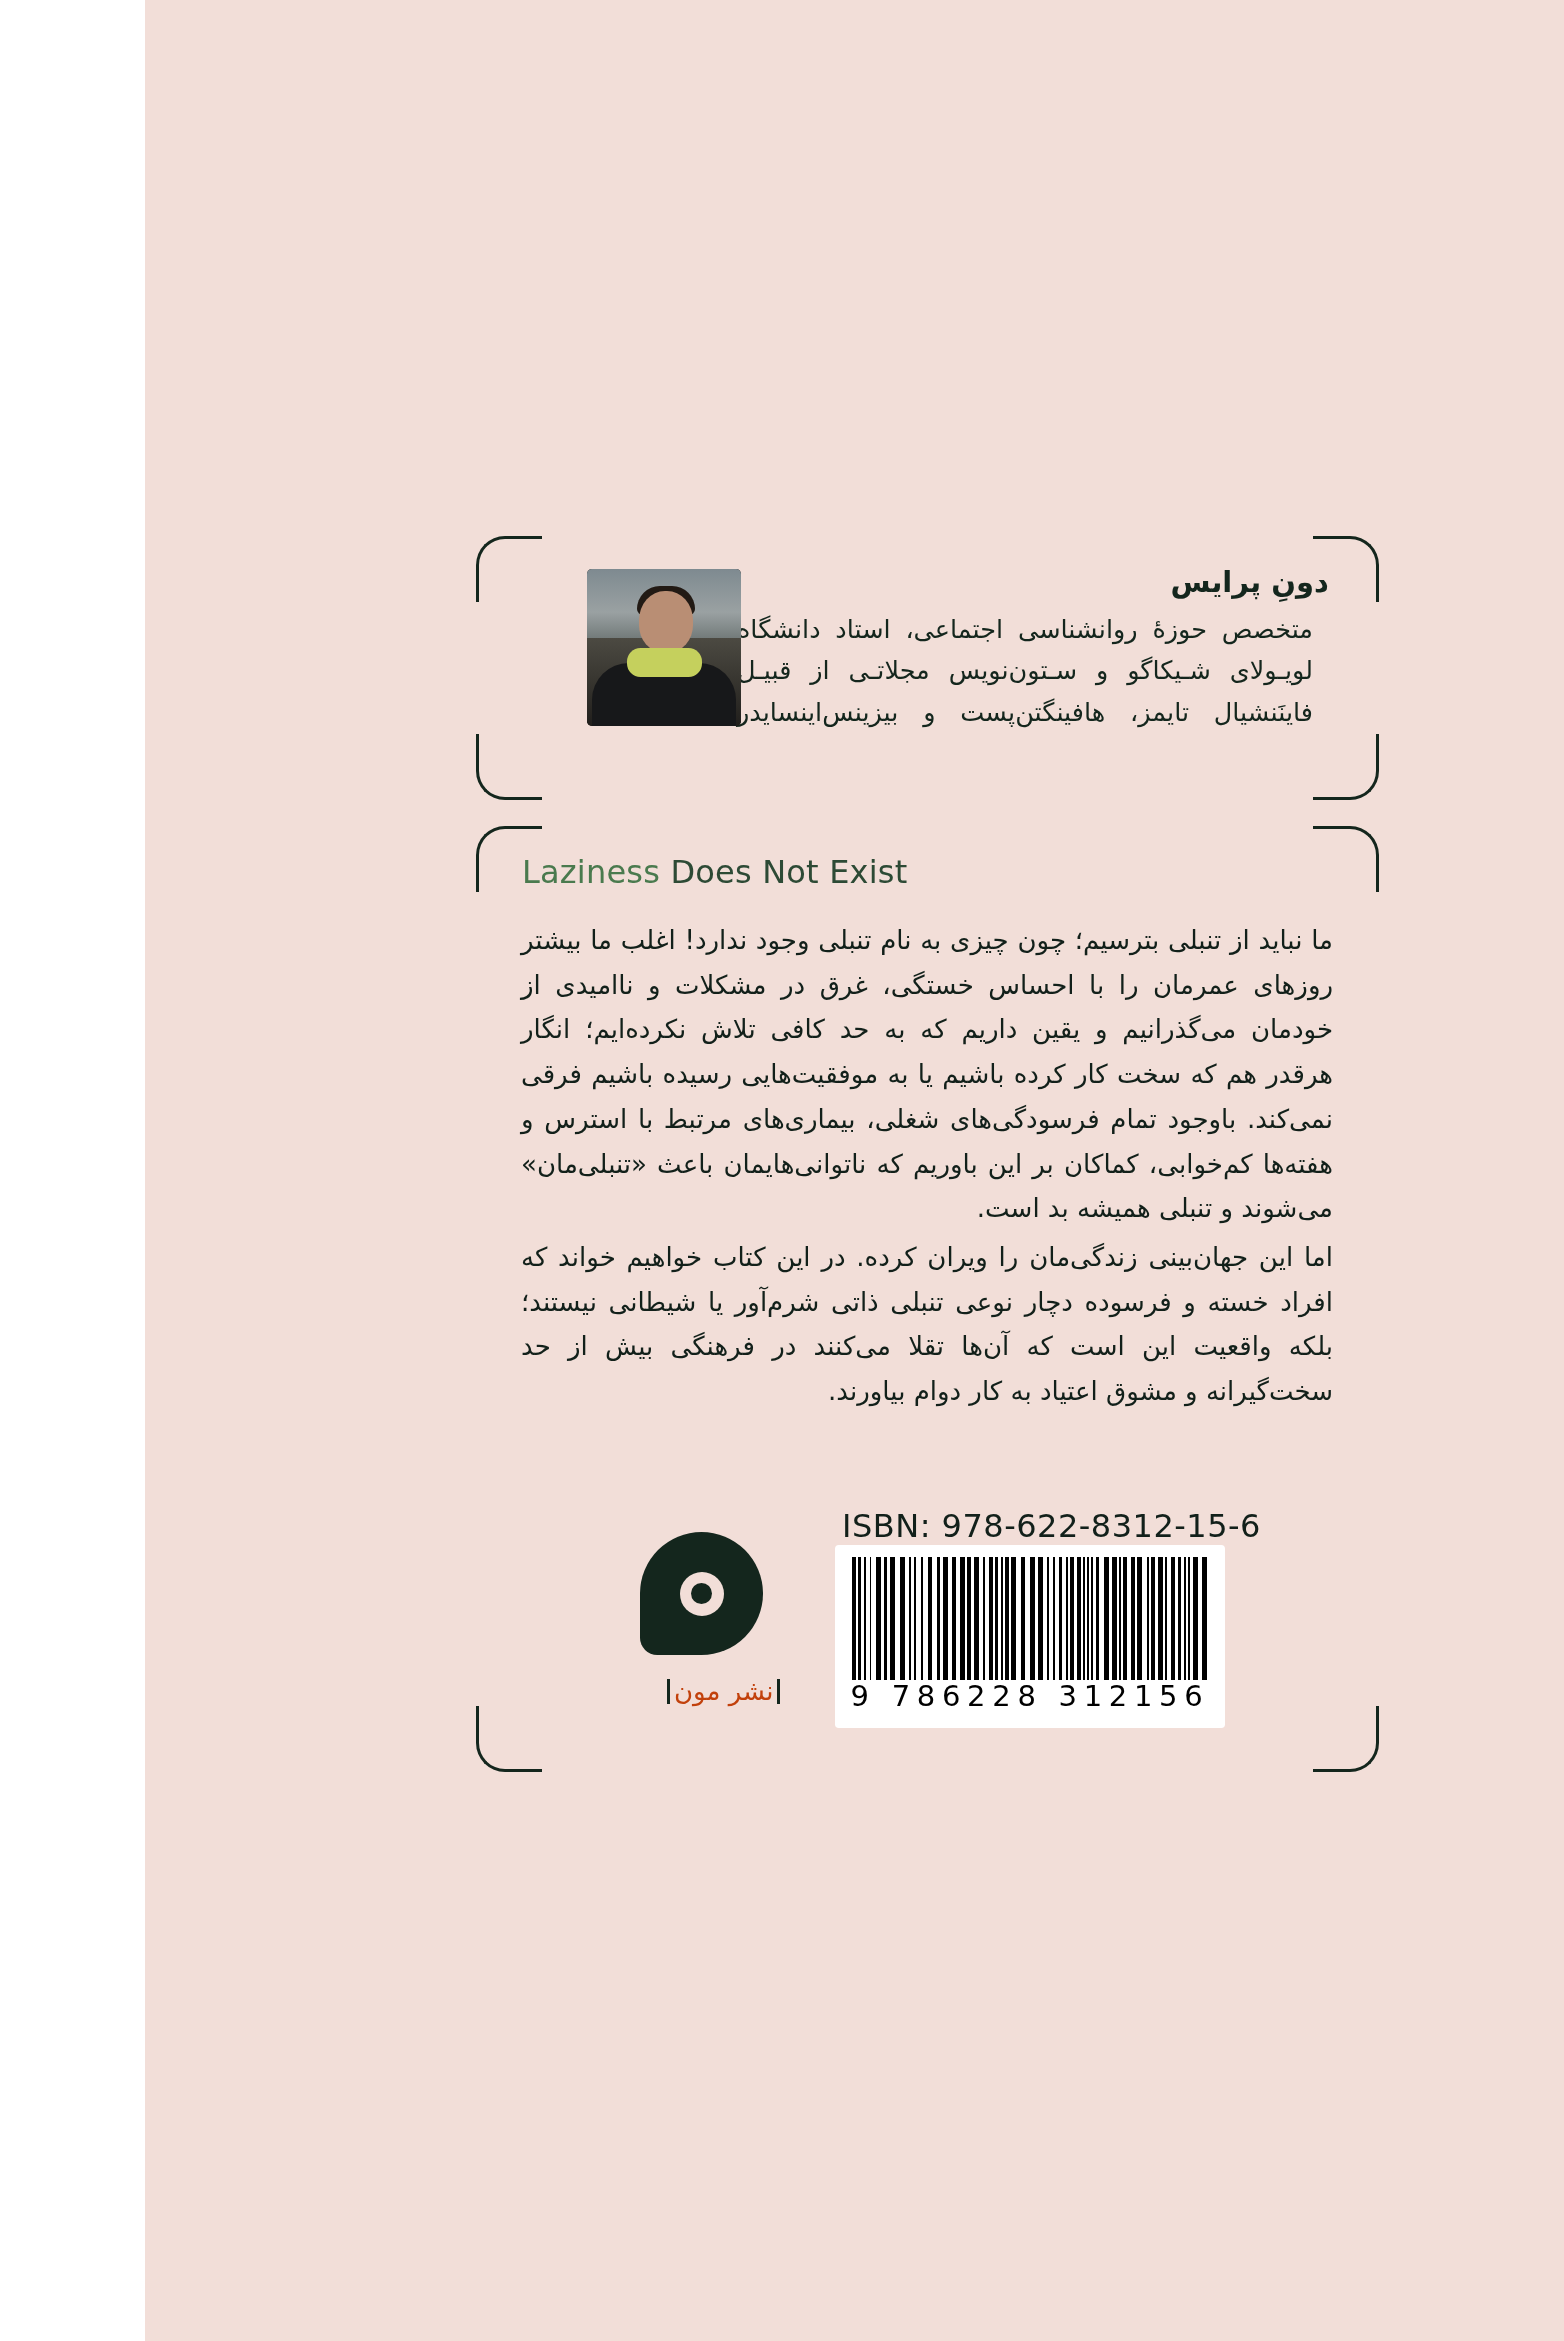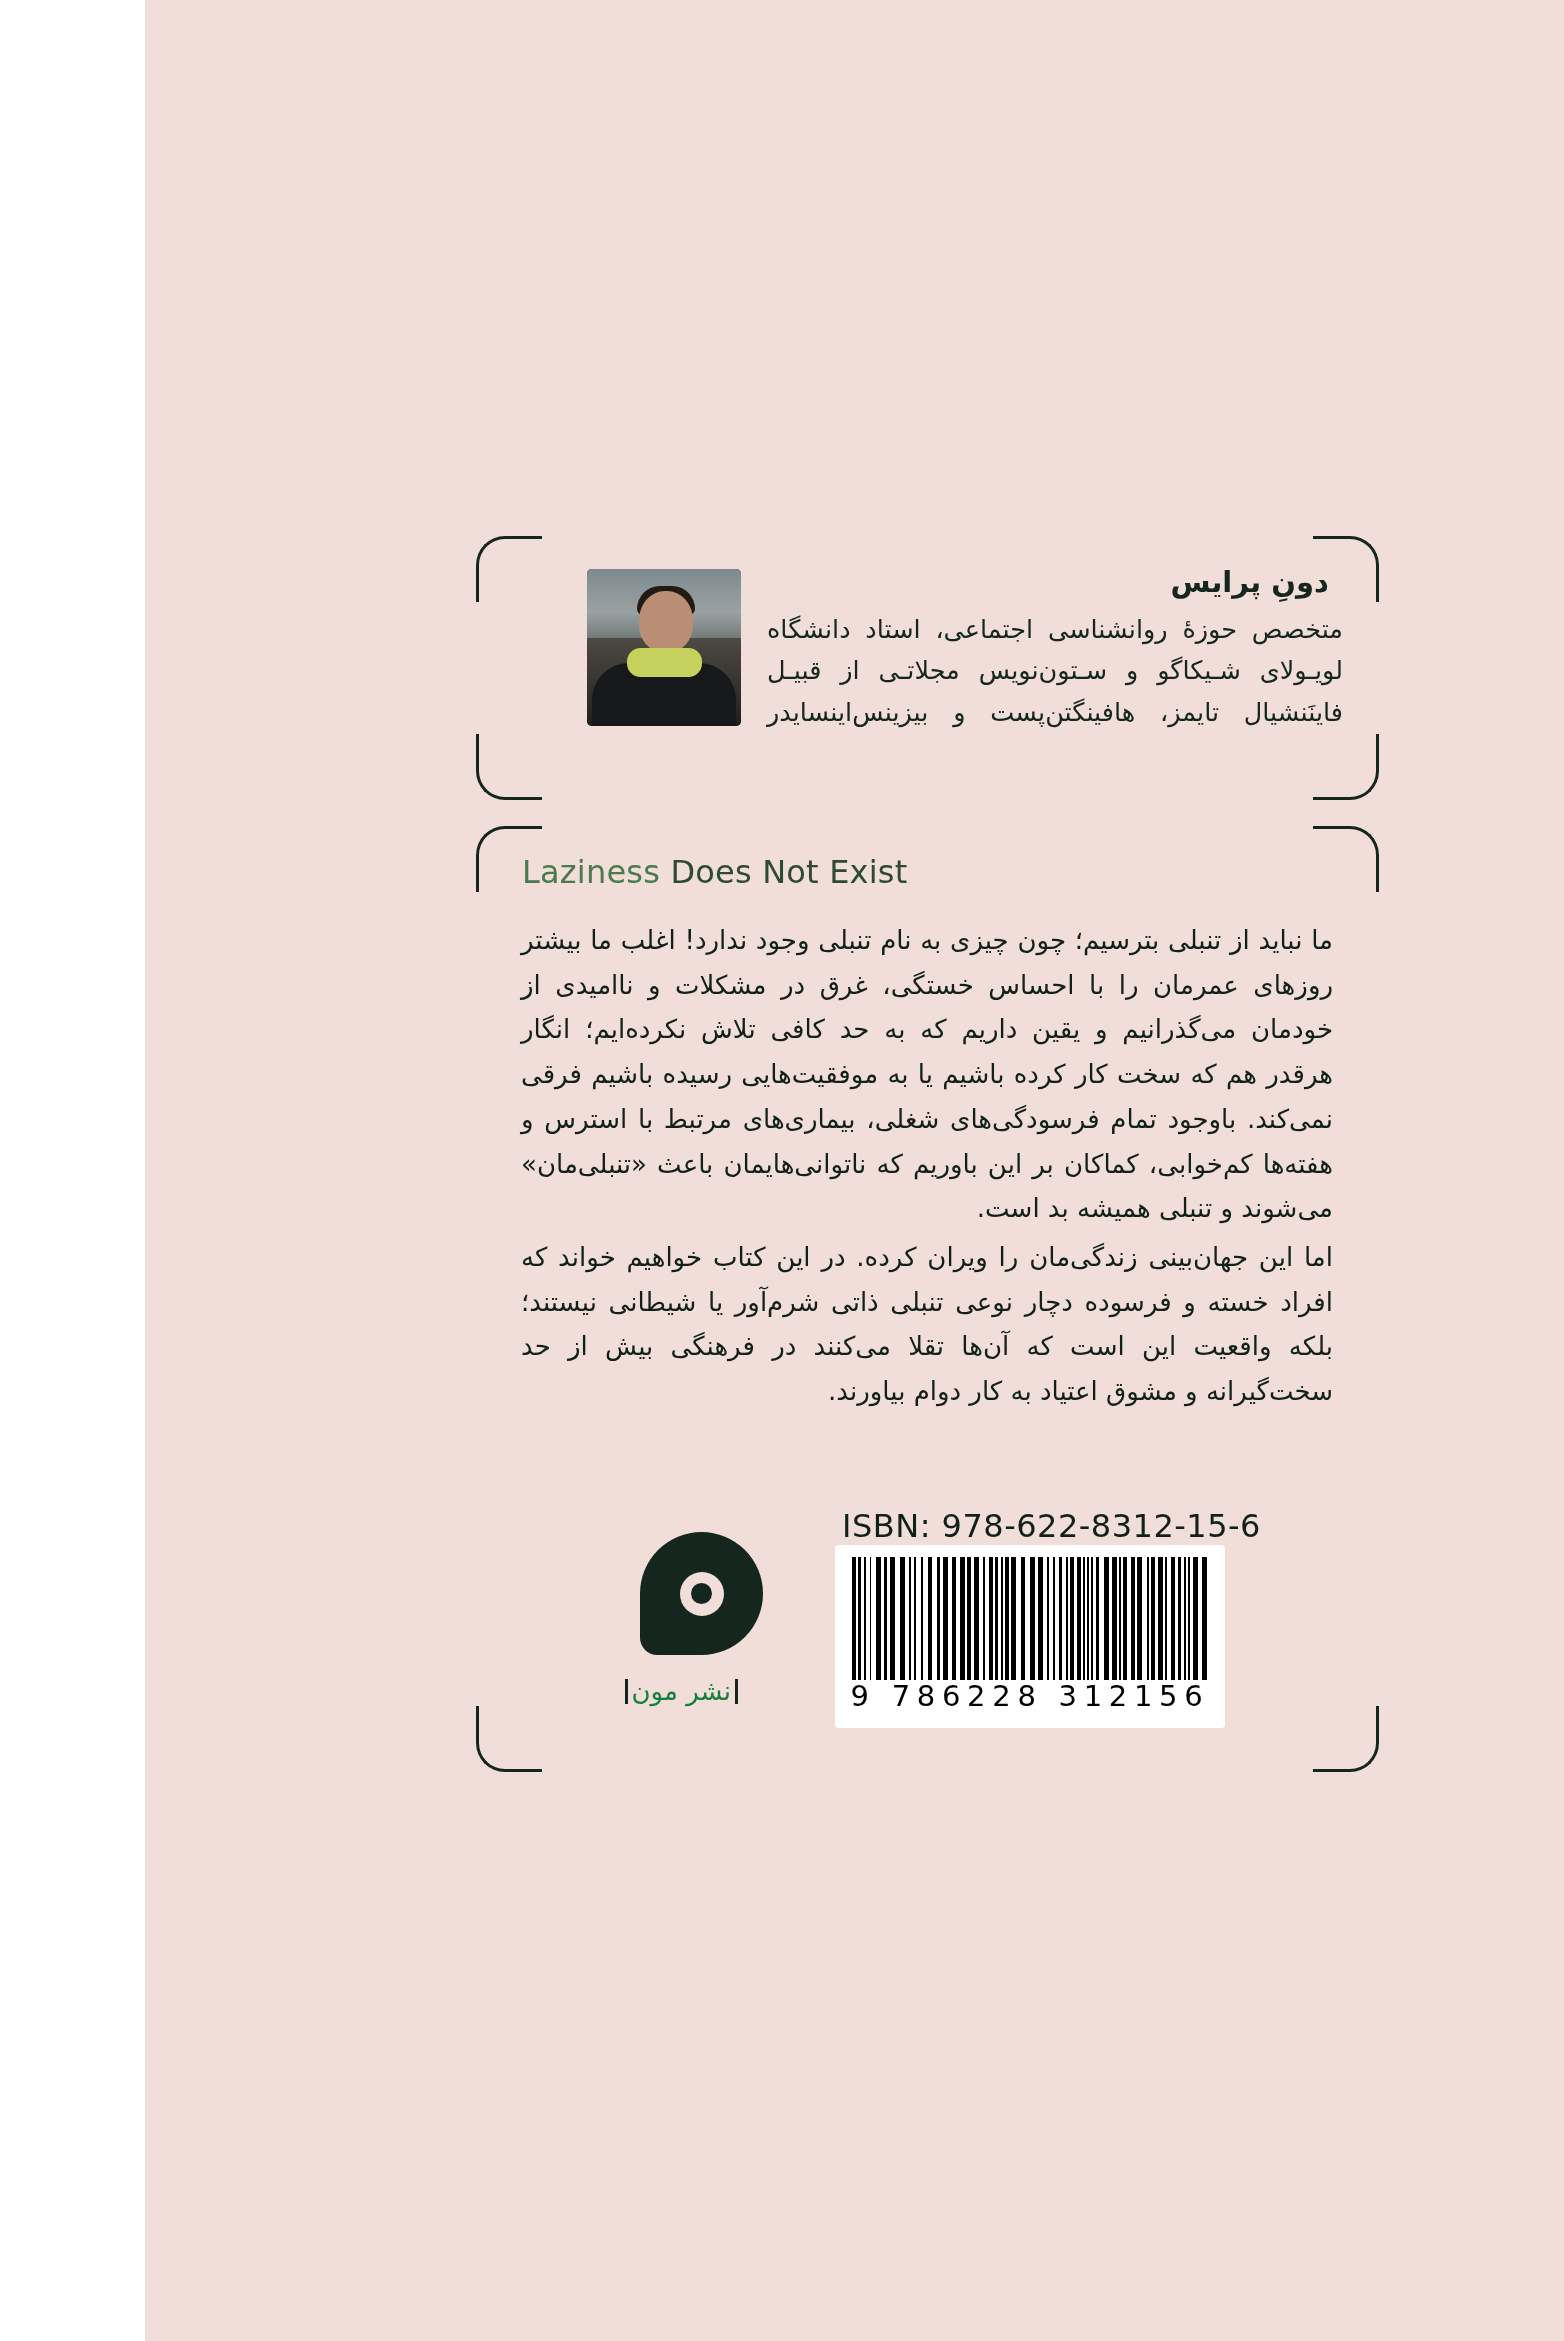--- a/index.html
+++ b/index.html
@@ -49,21 +49,21 @@
     right: 50px;
     top: 29px;
     font-size: 29px;
     font-weight: bold;
     color: #14261d;
     letter-spacing: -0.5px;
     font-family: "DejaVu Sans", "Liberation Sans", sans-serif;
   }
   .author-bio {
     position: absolute;
-    right: 36px;
+    right: 66px;
     top: 73px;
     width: 576px;
     font-size: 25.5px;
     line-height: 1.62;
     color: #14261d;
     text-align: justify;
     text-align-last: justify;
     direction: rtl;
   }
 
@@ -221,23 +221,23 @@
     width: 21px; height: 21px;
     margin: -10.6px 0 0 -10.6px;
     background: #14261d;
     border-radius: 50%;
     z-index: 2;
   }
   .logo-text {
     position: absolute;
     left: 0; top: 144px;
     width: 163px;
-    text-align: left;
+    text-align: right;
     font-size: 26px;
-    color: #15803d;
+    color: #c2410c;
     direction: rtl;
   }
   .logo-text .bar {
     display: inline-block;
     width: 2.9px; height: 25px;
     background: #14261d;
     vertical-align: -3.8px;
     margin: 0 3.8px;
   }
 </style>

